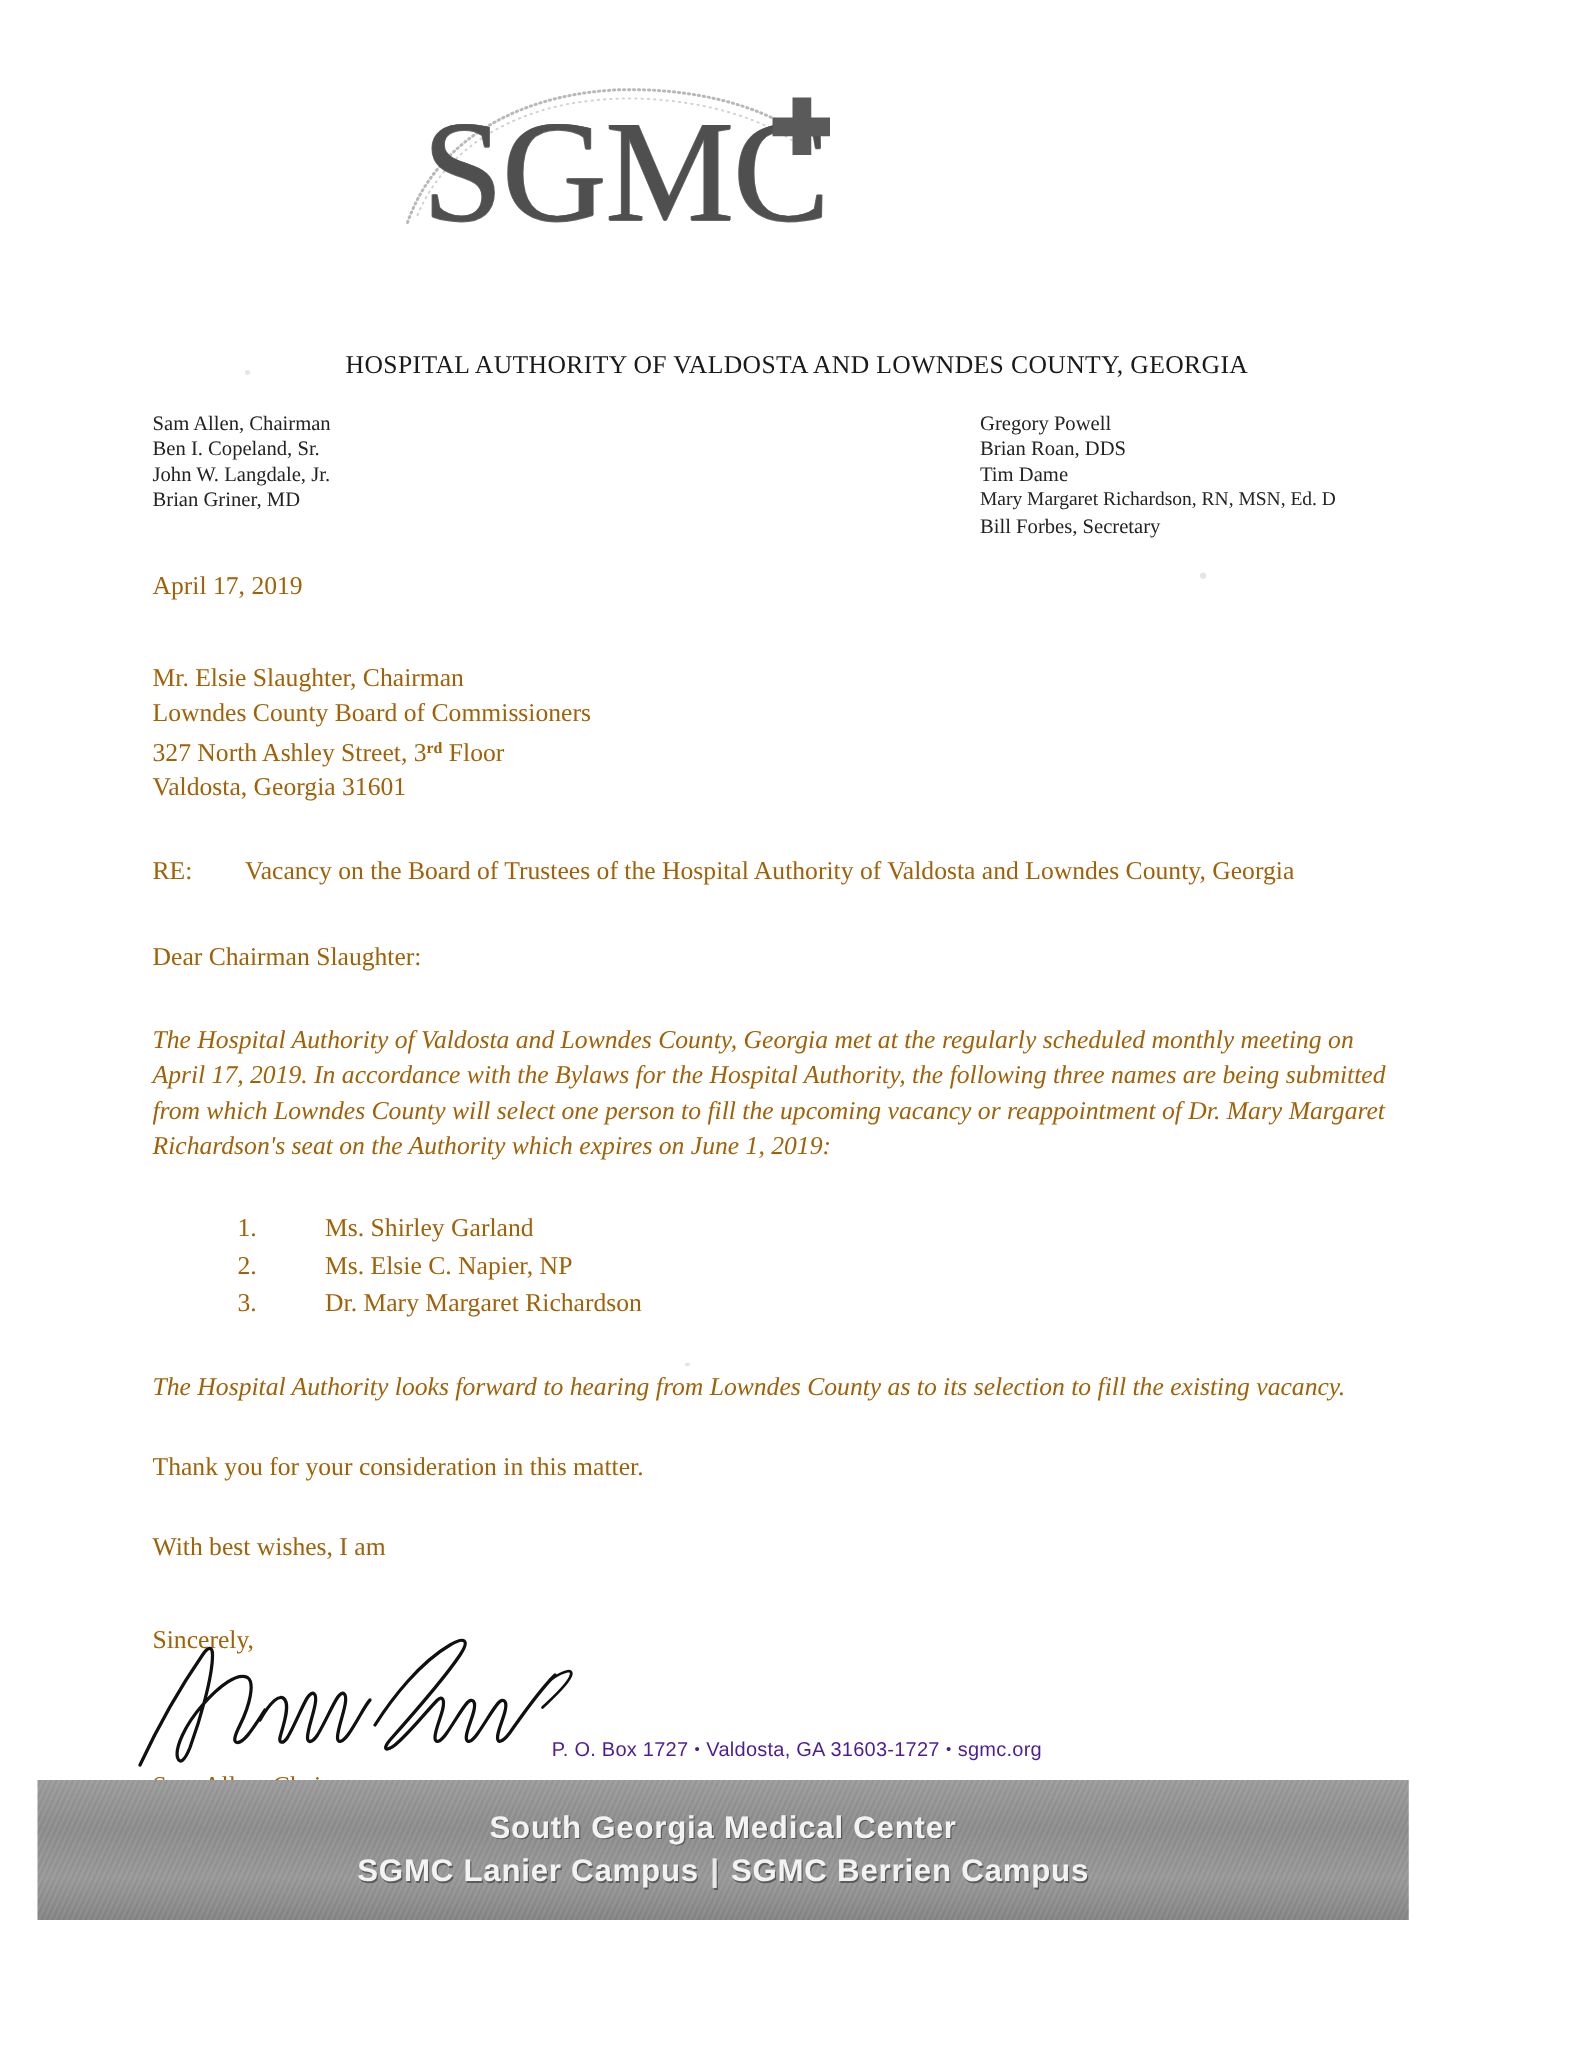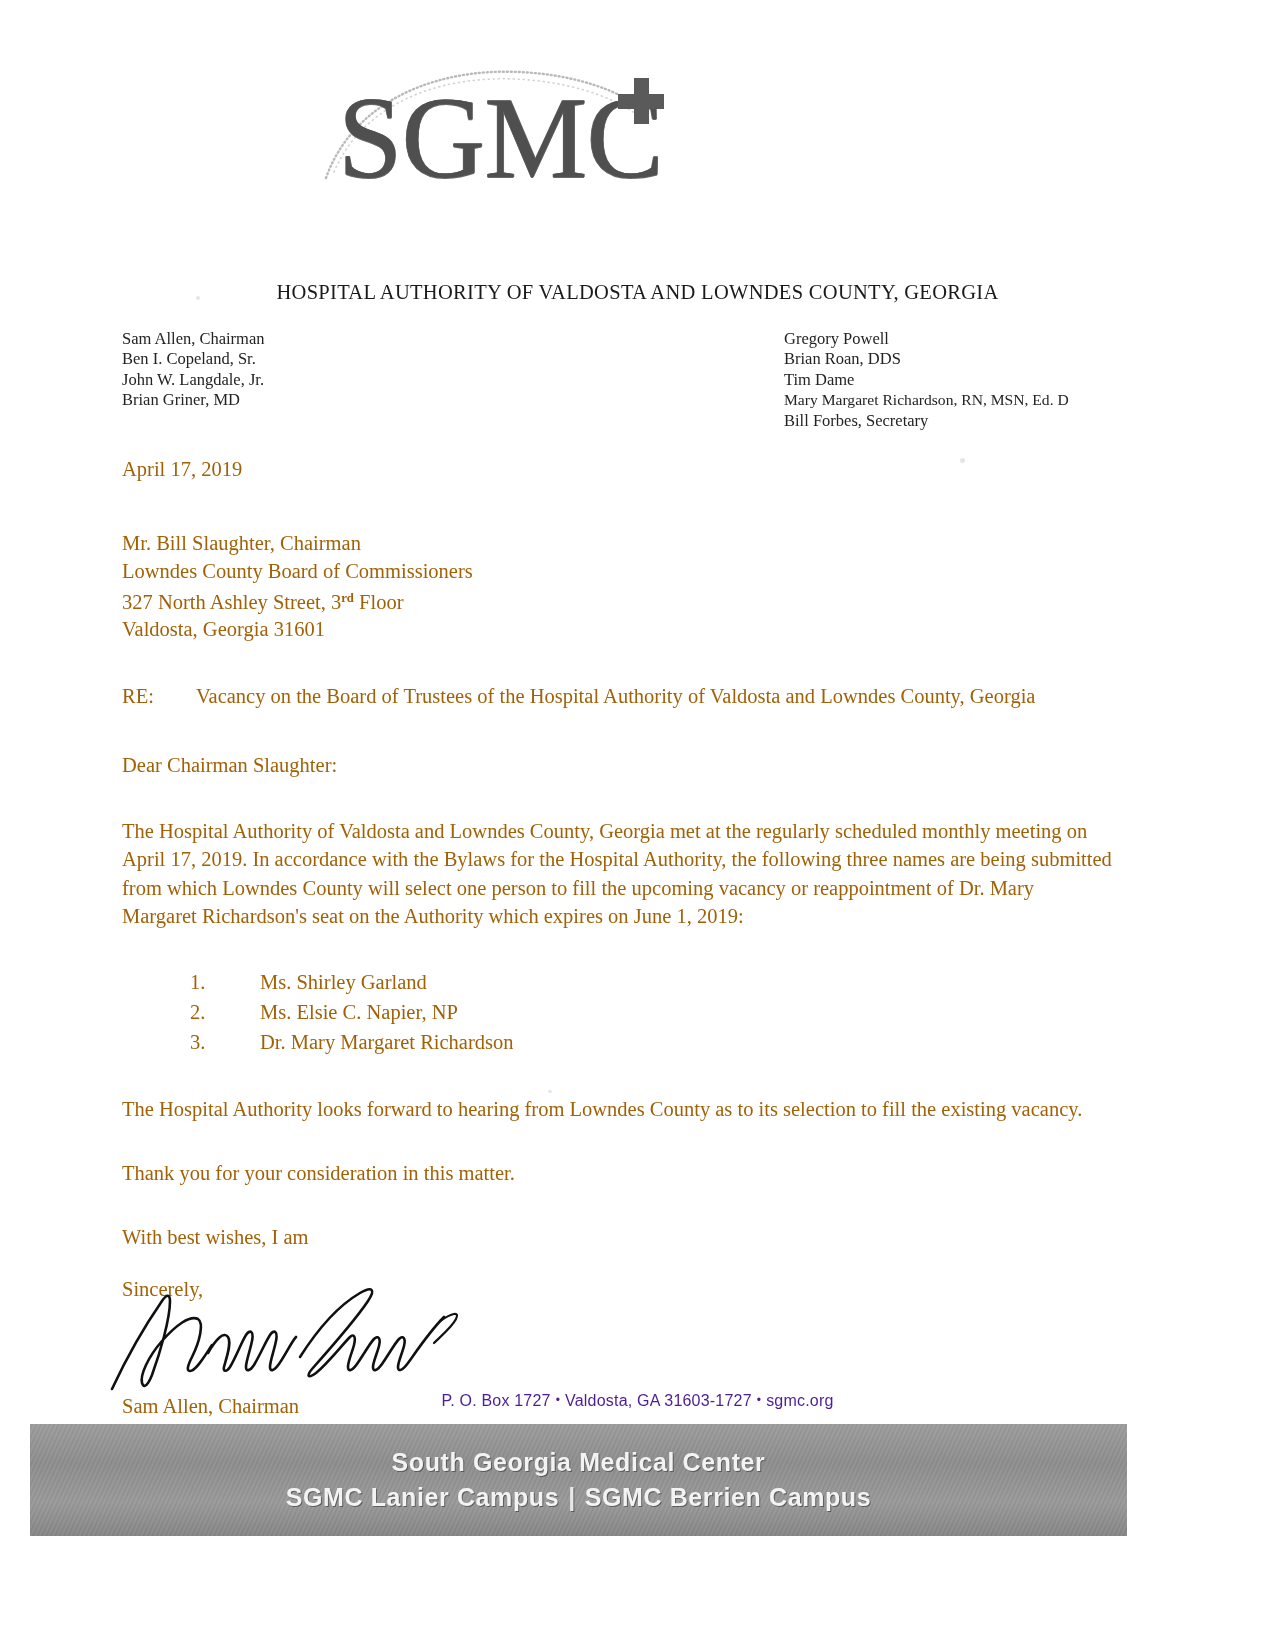--- a/index.html
+++ b/index.html
@@ -130,36 +130,37 @@
   }
   .re-label { width: 74px; flex: 0 0 74px; }
   .re-text { flex: 1; line-height: 28px; }
 
   .salutation { margin: 0 0 38px 0; }
 
   .para {
     margin: 0 0 36px 0;
     line-height: 28.5px;
     text-align: left;
+    font-style: italic;
   }
 
   .name-list {
     margin: 0 0 38px 0;
     padding: 0;
     list-style: none;
   }
   .name-list li {
     display: flex;
     line-height: 30px;
   }
   .name-list .num { width: 70px; flex: 0 0 70px; padding-left: 68px; }
   .name-list .nm { flex: 1; }
 
   .closing { margin: 0 0 36px 0; }
-  .with-best { margin: 0 0 24px 0; }
+  .with-best { margin: 0 0 46px 0; }
   .sincerely { margin: 0; position: relative; }
 
   
   .sig-area {
     position: relative;
     height: 96px;
     margin-top: -6px;
   }
   .sig-svg {
     position: absolute;
@@ -273,21 +274,21 @@
       <div class="name long">Mary Margaret Richardson, RN, MSN, Ed. D</div>
       <div class="name">Bill Forbes, Secretary</div>
     </div>
   </div>
 
   <div class="body-area">
 
     <p class="date-line">April 17, 2019</p>
 
     <div class="addr-block">
-      <p class="addr-line">Mr. Bill Slaughter, Chairman</p>
+      <p class="addr-line">Mr. Elsie Slaughter, Chairman</p>
       <p class="addr-line">Lowndes County Board of Commissioners</p>
       <p class="addr-line">
         <span>327 North Ashley Street, 3</span><sup class="ord">rd</sup><span> Floor</span>
       </p>
       <p class="addr-line">Valdosta, Georgia  31601</p>
     </div>
 
     <div class="re-block">
       <div class="re-label">RE:</div>
       <div class="re-text">Vacancy on the Board of Trustees of the Hospital Authority of Valdosta and Lowndes County, Georgia</div>

